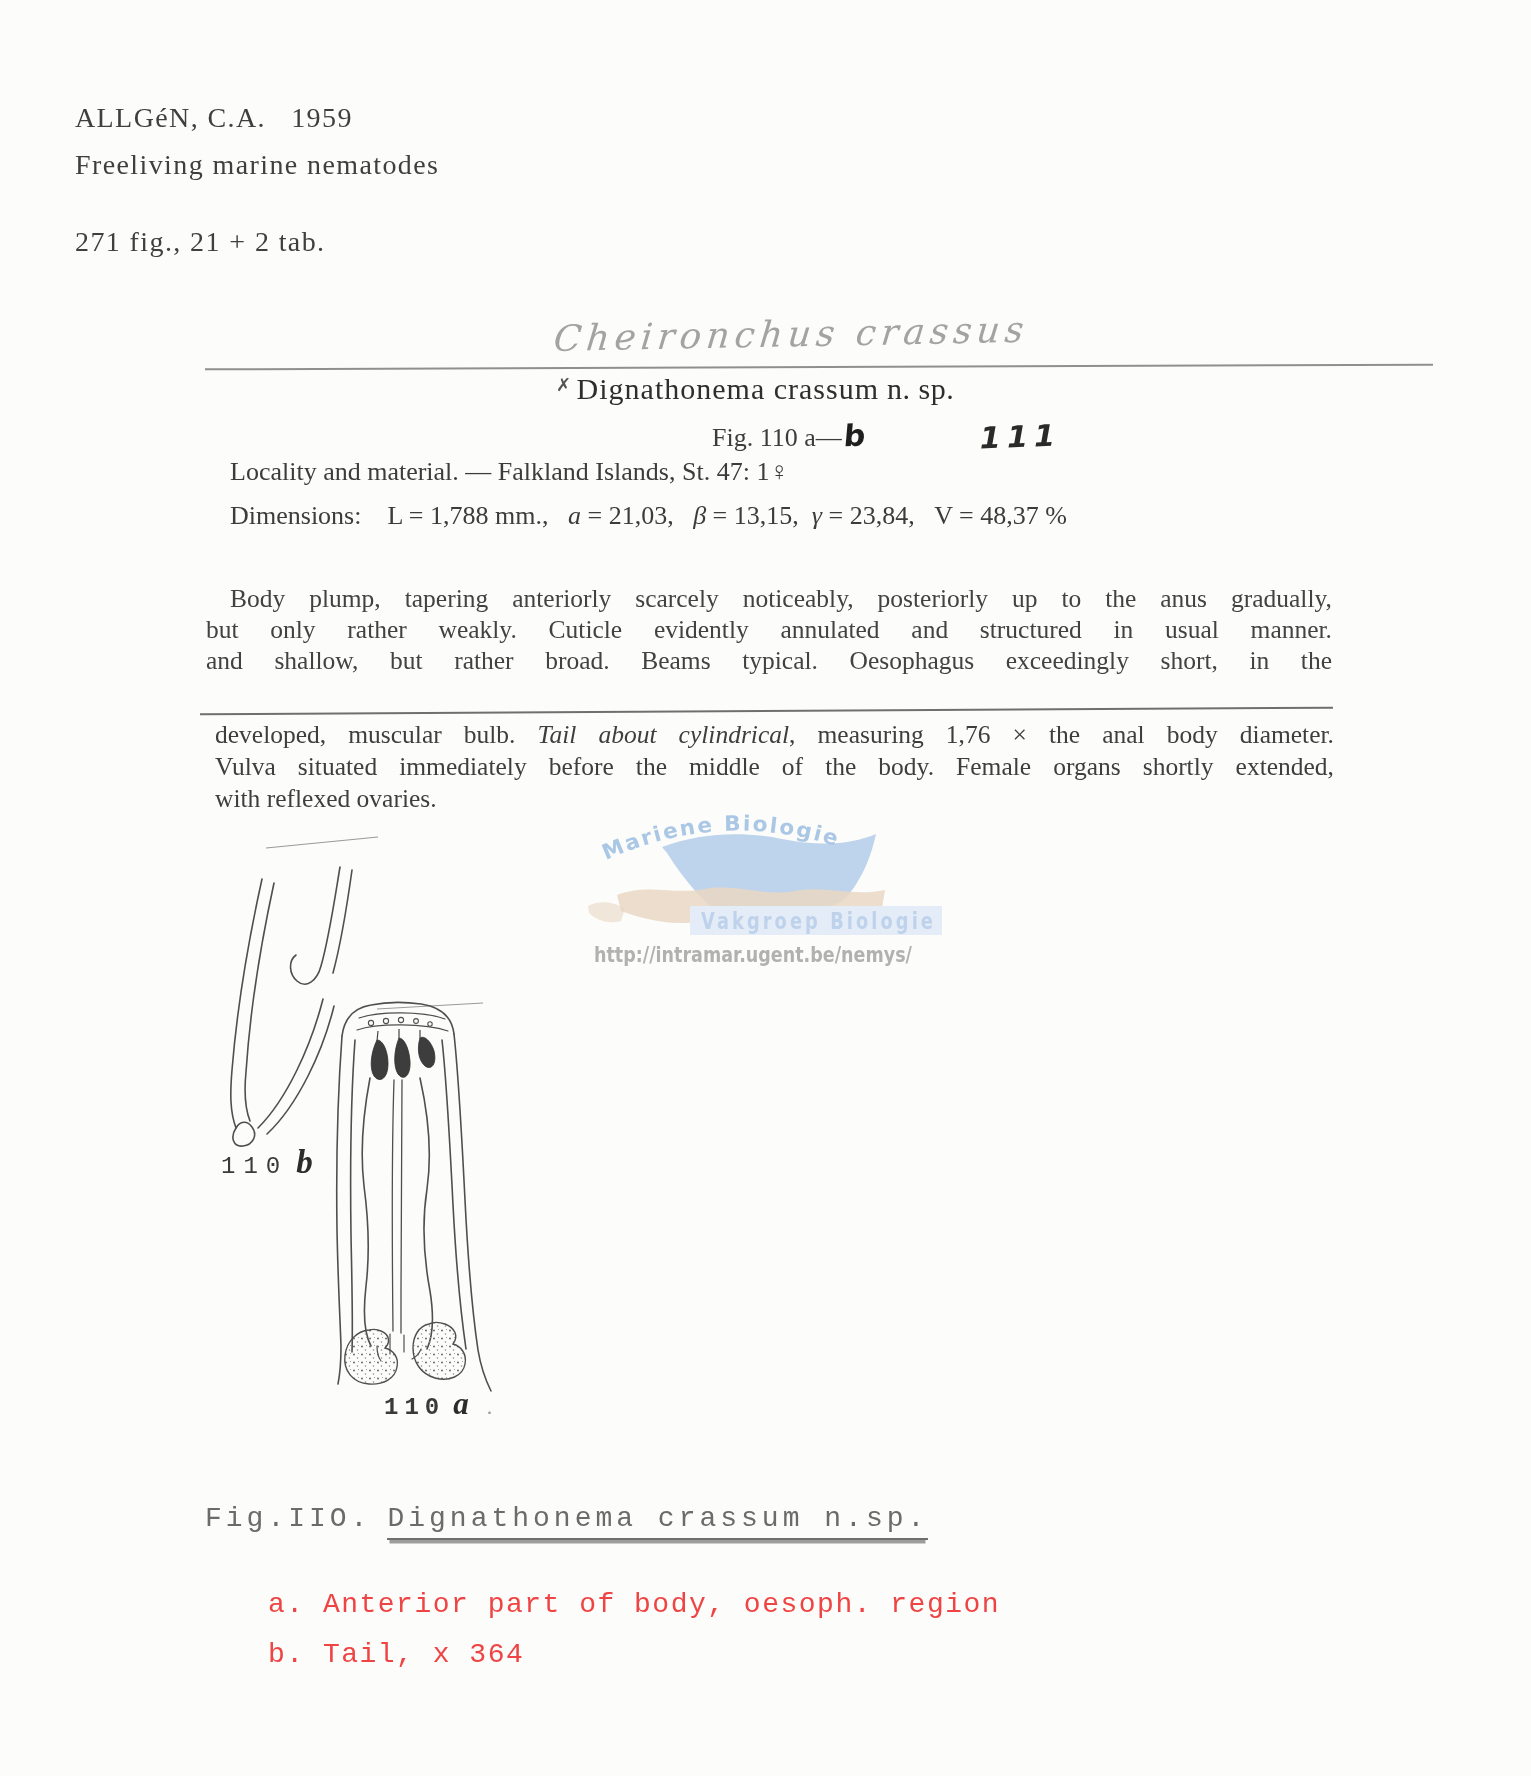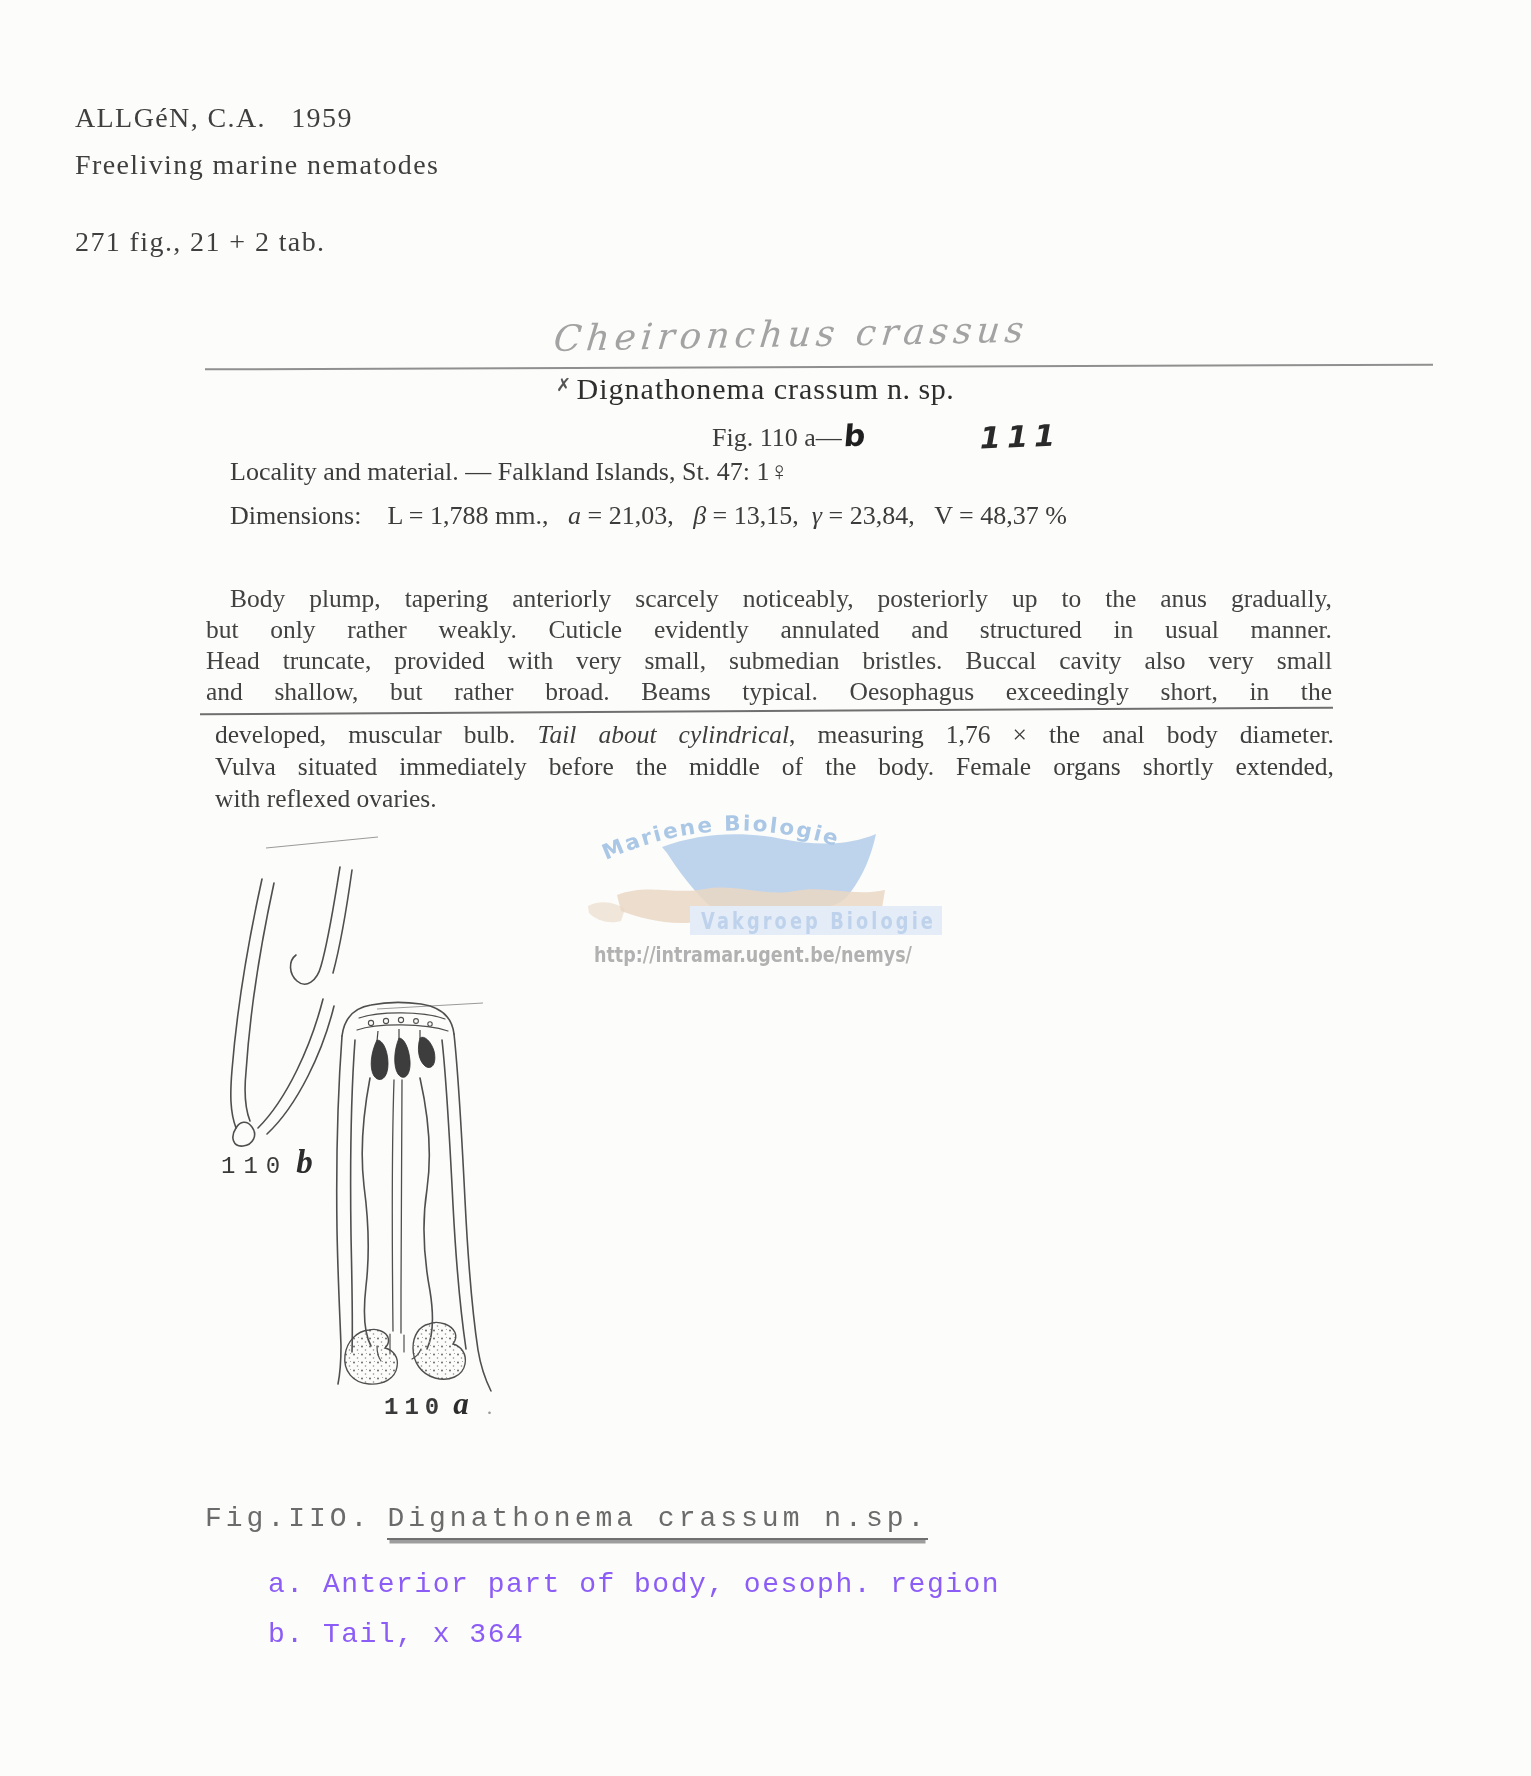--- a/index.html
+++ b/index.html
@@ -69,21 +69,21 @@
     font-family:"Liberation Serif","DejaVu Serif",serif;font-style:italic;
     font-weight:bold;font-size:33px;color:#2c2c2c;margin-left:8px;
   }
   .speck{color:#9a9a9a;font-size:22px;margin-left:18px;}
   
   .cap{
     font-family:"Liberation Mono","DejaVu Sans Mono",monospace;
     font-size:28px;color:var(--caption-ink,#6b6b6b);white-space:pre;
   }
   .cap-fig{letter-spacing:4px;}
-  .cap-item{letter-spacing:1.5px;color:#8b5cf6;}
+  .cap-item{letter-spacing:1.5px;color:#ef4444;margin-top:20px;}
   .cap-underline{
     margin-left:16px;border-bottom:2px solid #6f6f6f;padding-bottom:4px;
     box-shadow:0 6px 0 -2.5px #9d9d9d;
   }
 </style>
 </head>
 <body>
 
 <div class="page">
 
@@ -99,21 +99,20 @@
   <div class="abs figref" style="left:712px;top:418px;"><span>Fig. 110 a—</span><span class="hwb">b</span></div>
   <div class="abs hw111" style="left:980px;top:419px;">111</div>
 
   <div class="abs serifline" style="left:230px;top:457px;">Locality and material. — Falkland Islands, St. 47: 1♀</div>
 
   <div class="abs serifline" style="left:230px;top:501px;"><span>Dimensions:</span><span>    L = 1,788 mm.,   </span><span class="it">a</span><span> = 21,03,   </span><span class="it">β</span><span> = 13,15,  </span><span class="it">γ</span><span> = 23,84,   </span><span>V = 48,37 %</span></div>
 
   <div class="abs para" style="left:206px;top:539px;margin-top:44px;">
     <div class="jl indent">Body plump, tapering anteriorly scarcely noticeably, posteriorly up to the anus gradually,</div>
     <div class="jl">but only rather weakly. Cuticle evidently annulated and structured in usual manner.</div>
-    <div class="jl">Head truncate, provided with very small, submedian bristles. Buccal cavity also very small</div>
     <div class="jl">and shallow, but rather broad. Beams typical. Oesophagus exceedingly short, in the</div>
   </div>
 
   <div class="abs rule rule2" style="left:200px;top:710px;width:1133px;"></div>
 
   <div class="abs para2" style="left:215px;top:719px;font-family:Liberation Serif, serif;">
     <div class="jl"><span>developed, muscular bulb. </span><span class="it">Tail about cylindrical</span><span>, measuring 1,76 × the anal body diameter.</span></div>
     <div class="jl">Vulva situated immediately before the middle of the body. Female organs shortly extended,</div>
     <div>with reflexed ovaries.</div>
   </div>

